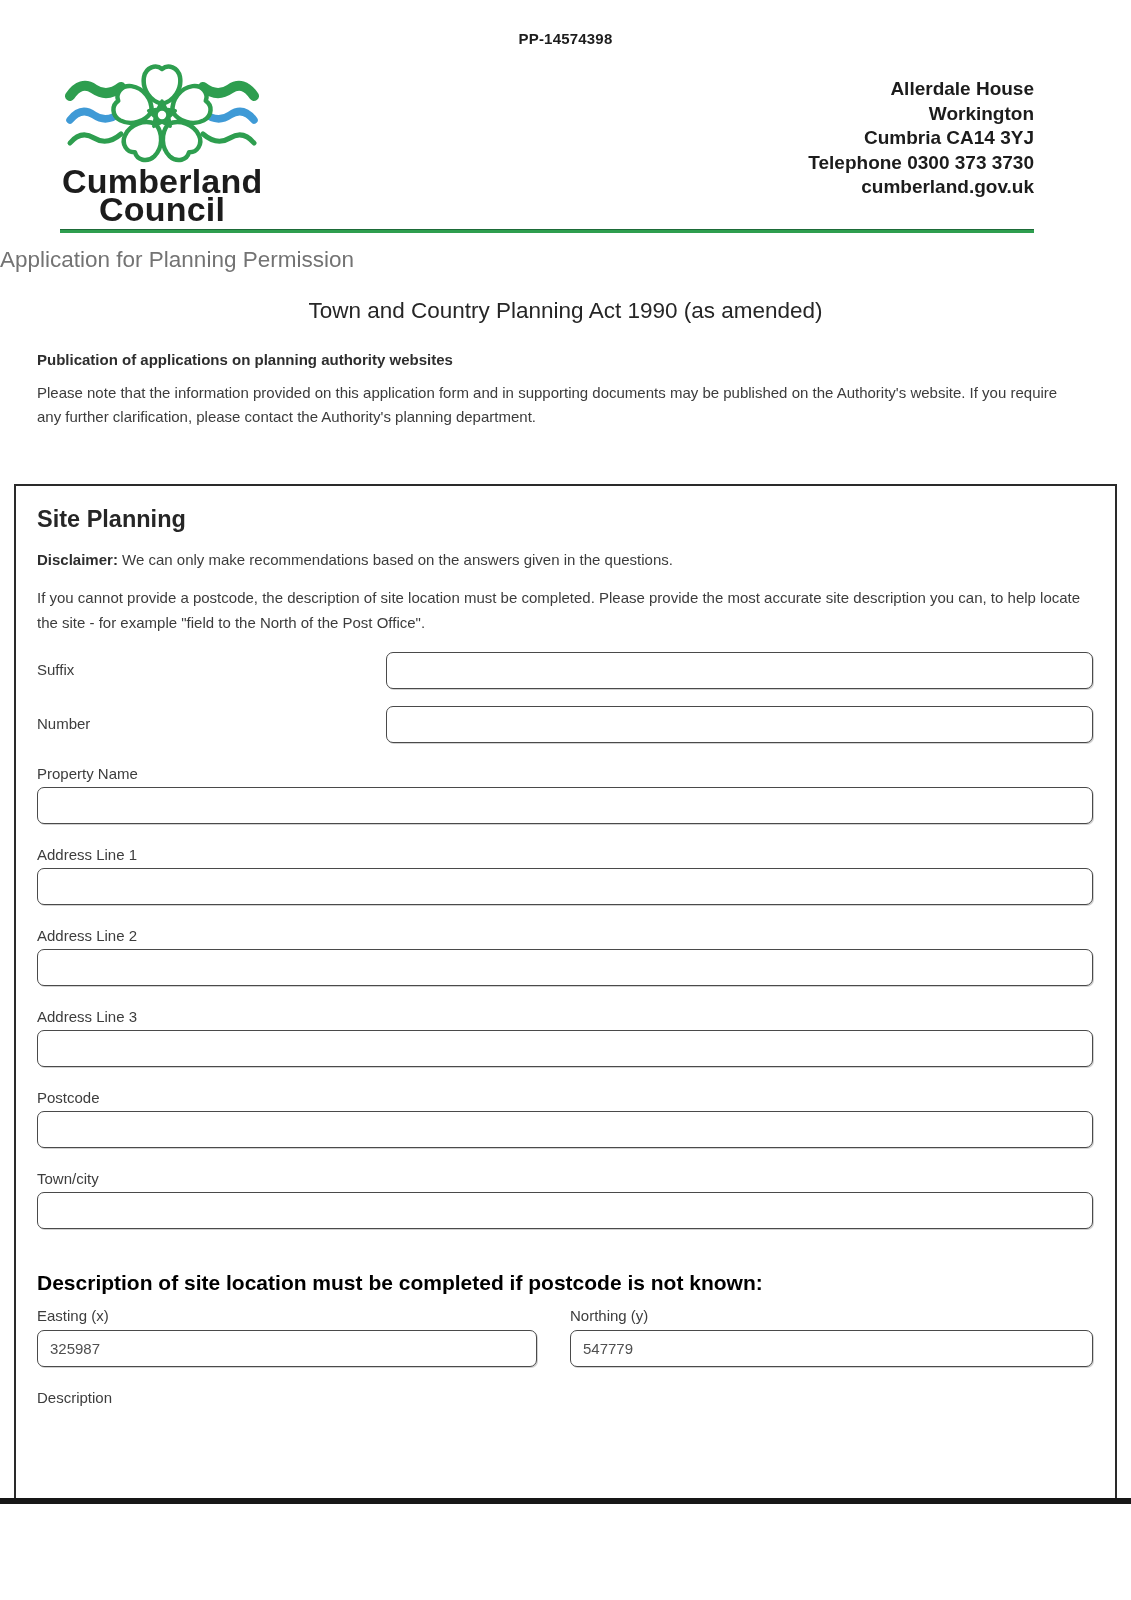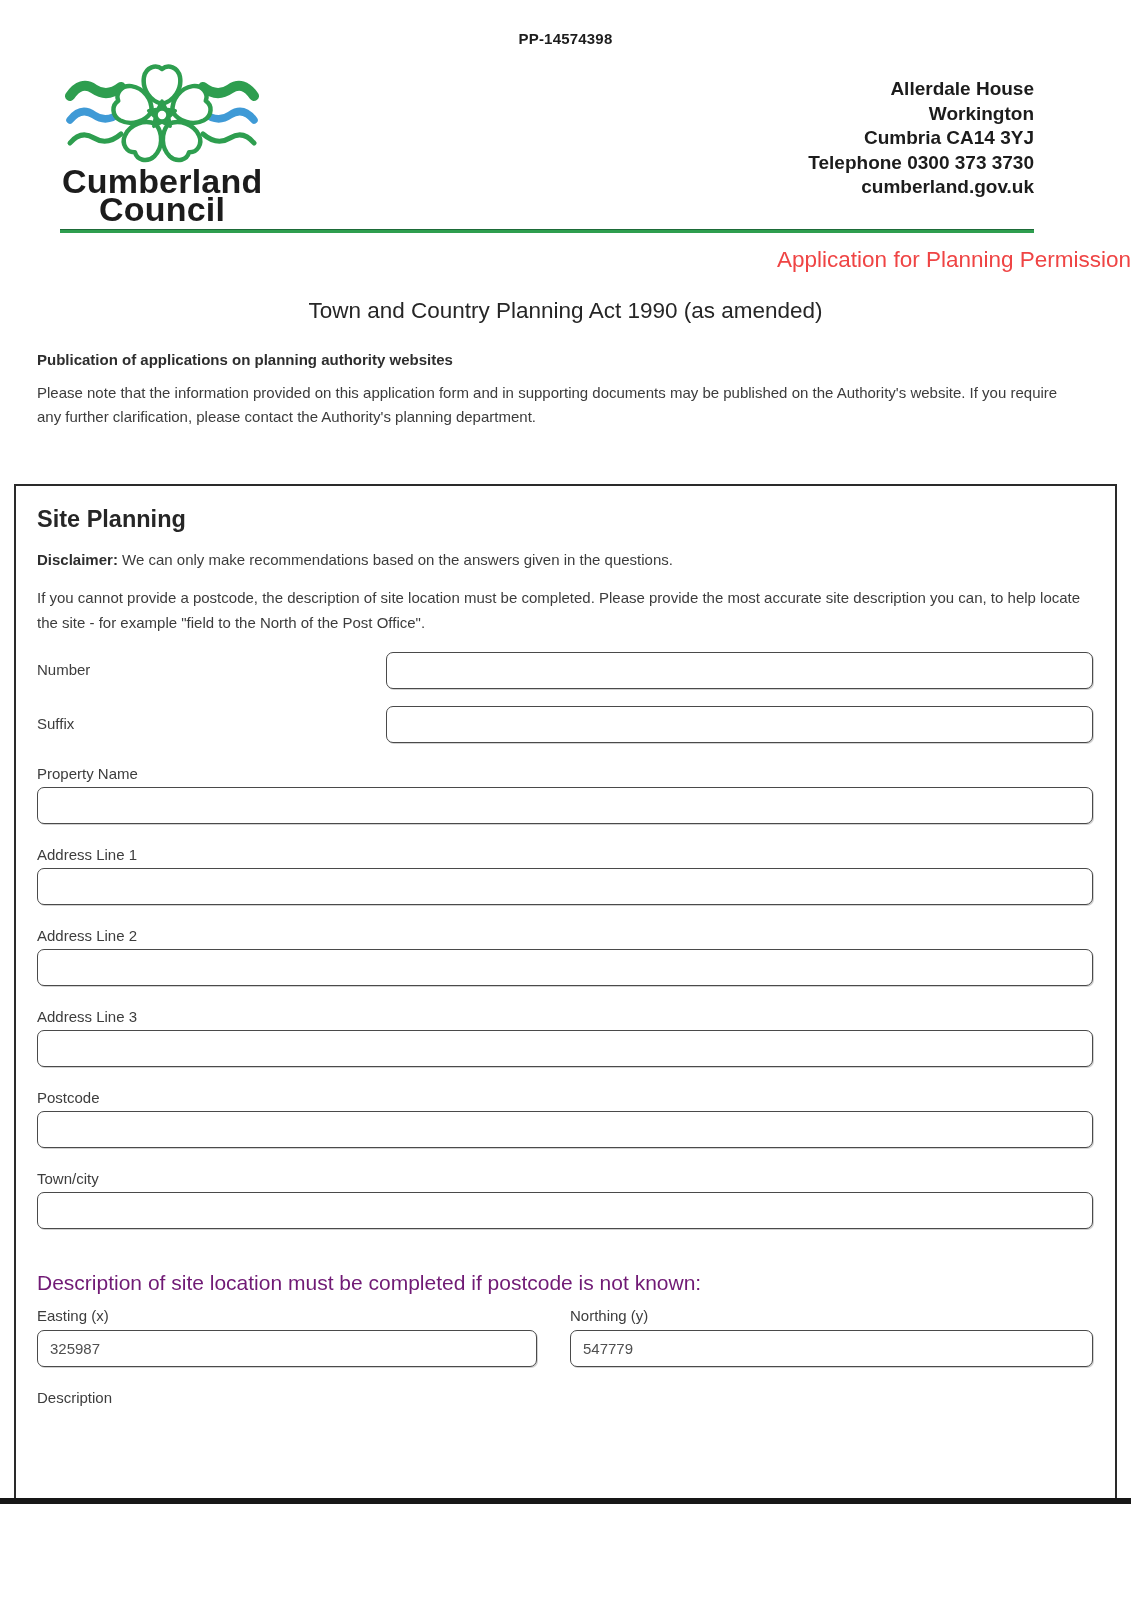--- a/index.html
+++ b/index.html
@@ -48,24 +48,24 @@
   }
   .green-rule {
     margin: 6px 97px 0 60px;
     height: 3.5px;
     background: #2e9e4f;
     border-top: 0.5px solid #1d6b38;
   }
   
   .main-title {
     margin-top: 14px;
-    text-align: right;
+    text-align: left;
     font-size: 22.5px;
     font-weight: normal;
-    color: #ef4444;
+    color: #737373;
   }
   .sub-title {
     margin-top: 25px;
     text-align: center;
     font-size: 22.5px;
     font-weight: normal;
     color: #262626;
   }
   
   .pub-heading {
@@ -131,22 +131,22 @@
     align-items: flex-start;
     margin-top: 17px;
   }
   .side-row .field-label { width: 349px; flex: none; padding-top: 9px; }
   .side-row .text-input { flex: 1; }
   .stacked-field { margin-top: 22px; }
   .stacked-field .text-input { margin-top: 5px; }
   .desc-heading {
     margin-top: 42px;
     font-size: 21px;
-    font-weight: normal;
-    color: #701a75;
+    font-weight: bold;
+    color: #000000;
   }
   .coord-row { display: flex; margin-top: 12px; }
   .coord-col-left  { width: 500px; flex: none; margin-right: 33px; }
   .coord-col-right { flex: 1; }
   .coord-row .text-input { margin-top: 6px; }
   .description-label { margin-top: 22px; }
   
   .page-break-line {
     width: 1131px;
     height: 6px;
@@ -219,26 +219,26 @@
   <div class="section-box">
     <div class="section-heading">Site Planning</div>
 
     <div class="disclaimer-line">
       <b>Disclaimer:</b><span> We can only make recommendations based on the answers given in the questions.</span>
     </div>
 
     <div class="intro-para">If you cannot provide a postcode, the description of site location must be completed. Please provide the most accurate site description you can, to help locate the site - for example "field to the North of the Post Office".</div>
 
     <div class="side-row">
+      <div class="field-label">Suffix</div>
+      <input class="text-input" type="text" value="" style="">
+    </div>
+
+    <div class="side-row">
       <div class="field-label">Number</div>
-      <input class="text-input" type="text" value="" style="">
-    </div>
-
-    <div class="side-row">
-      <div class="field-label">Suffix</div>
       <input class="text-input" type="text" value="" style="">
     </div>
 
     <div class="stacked-field">
       <div class="field-label">Property Name</div>
       <input class="text-input" type="text" value="" style="">
     </div>
 
     <div class="stacked-field">
       <div class="field-label">Address Line 1</div>

